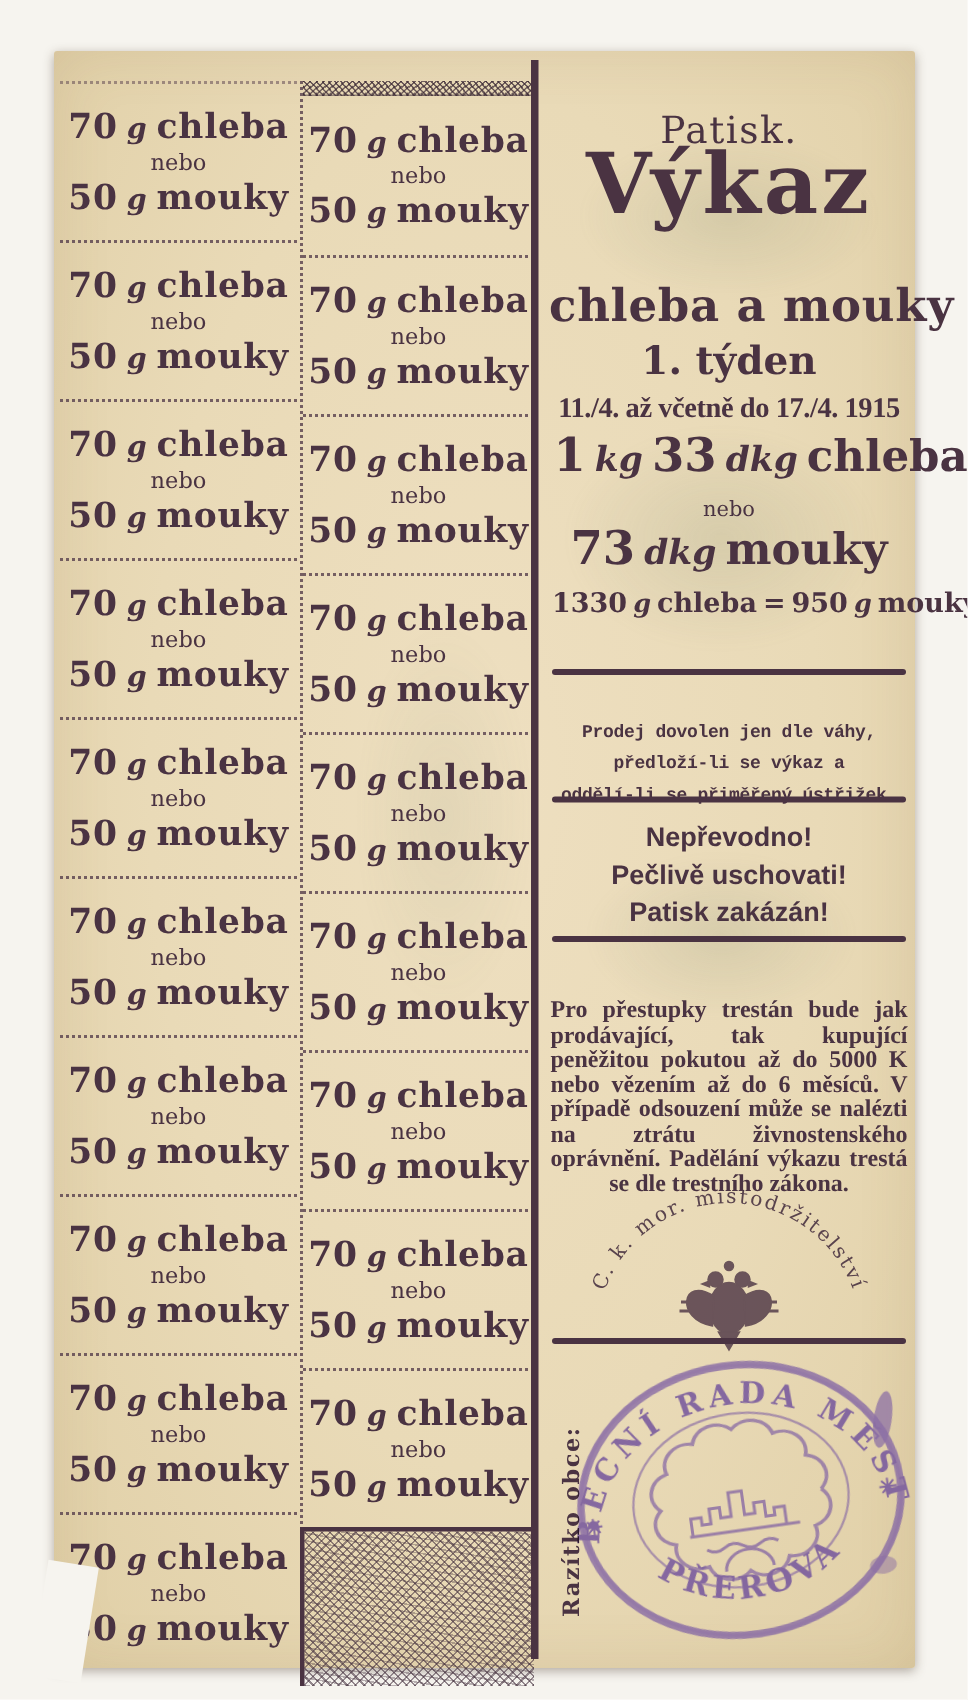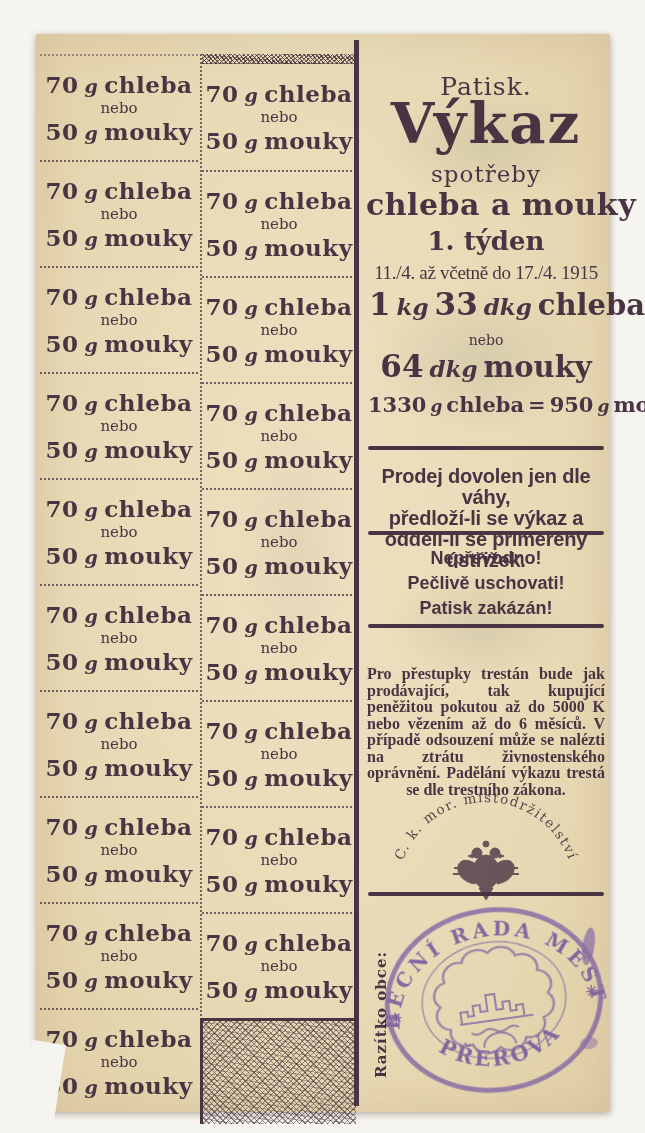--- a/index.html
+++ b/index.html
@@ -34,38 +34,38 @@
      repeating-linear-gradient(10deg, rgba(66,46,60,.35) 0 1px, transparent 1px 5px);}
   .vline{position:absolute;left:318px;top:6px;width:5px;height:1066px;background:#4a3342;z-index:3;}
   
   .panel{position:absolute;left:330px;top:0;width:240px;height:1078px;color:#4a3342;z-index:2;}
   .pc{position:absolute;left:0;width:100%;text-align:center;}
   .t-region{top:38px;font-size:25px;letter-spacing:1px;}
   .t-title{top:56px;font-size:56px;font-weight:bold;letter-spacing:2px;}
   .t-sub{top:127px;font-size:23px;letter-spacing:1px;}
   .t-subject{top:153px;font-size:30px;font-weight:bold;letter-spacing:.5px;white-space:nowrap;text-align:right;}
   .t-week{top:192px;font-size:26px;font-weight:bold;}
-  .t-date{top:228px;font-family:"Liberation Serif",serif;font-size:19px;font-weight:normal;
+  .t-date{top:228px;font-family:"Liberation Serif",serif;font-size:19px;font-weight:bold;
           white-space:nowrap;letter-spacing:-.3px;}
   .rl{white-space:nowrap;}
   .rl > *{margin:0 3px;}
   .rn{font-size:31px;font-weight:bold;}
   .ru{font-size:23px;font-style:italic;font-weight:bold;}
   .rw{font-size:29px;font-weight:bold;}
   .t-bread{top:252px;text-align:right;}
   .t-or{top:298px;font-size:14px;}
   .t-flour{top:314px;}
   .t-equiv{top:358px;white-space:nowrap;}
-  .t-equiv .en{font-size:21px;font-weight:bold;}
+  .t-equiv .en{font-size:18px;font-weight:bold;}
   .t-equiv .eu{font-size:17px;font-style:italic;font-weight:bold;}
   .t-equiv > *{margin:0 2px;}
   .hr{position:absolute;left:2px;width:236px;height:4px;background:#4a3342;border-radius:2px;}
   .hr1{top:412px;} .hr2{top:497px;} .hr3{top:590px;} .hr4{top:858px;}
-  .t-sale{top:432px;font-family:Liberation Sans, sans-serif;font-weight:bold;
-          font-size:20px;line-height:21px;letter-spacing:-.2px;}
+  .t-sale{top:444px;font-family:Liberation Mono, monospace;font-weight:bold;
+          font-size:12px;line-height:21px;letter-spacing:-.2px;}
   .t-notices{top:512px;font-family:"Liberation Sans",sans-serif;font-weight:bold;
           font-size:18px;line-height:25px;}
   .t-penalh{top:600px;font-size:25px;font-weight:bold;letter-spacing:1px;}
   .t-penalt{top:632px;font-family:"Liberation Serif",serif;font-weight:bold;font-size:16px;
           line-height:16.5px;text-align:justify;text-align-last:center;padding:0 1px;box-sizing:border-box;}
   .emblem{position:absolute;left:8px;top:748px;width:224px;height:112px;overflow:visible;
           opacity:.9;filter:blur(.2px);}
   .emblem text{font-family:"DejaVu Serif",serif;font-size:13.5px;letter-spacing:1.5px;fill:#4a3342;}
   .stamp{position:absolute;left:12px;top:864px;width:232px;height:204px;overflow:visible;
          transform:rotate(-8deg);mix-blend-mode:multiply;opacity:.93;filter:blur(.35px);z-index:4;}
@@ -196,31 +196,30 @@
           <div class="cl"><b>50</b><i>g</i><b>mouky</b></div>
         </div>
    <div class="hatch"></div>
   </div>
 
   <div class="vline"></div>
 
   <div class="panel">
     <div class="pc t-region">Patisk.</div>
     <div class="pc t-title">Výkaz</div>
-    <div class="pc t-sub">spotřeby</div>
     <div class="pc t-subject">chleba a mouky</div>
     <div class="pc t-week">1. týden</div>
     <div class="pc t-date">11./4. až včetně do 17./4. 1915</div>
 
     <div class="pc t-bread rl">
       <span class="rn">1</span><span class="ru">kg</span><span class="rn">33</span><span class="ru">dkg</span><span class="rw">chleba</span>
     </div>
     <div class="pc t-or">nebo</div>
     <div class="pc t-flour rl">
-      <span class="rn">64</span><span class="ru">dkg</span><span class="rw">mouky</span>
+      <span class="rn">73</span><span class="ru">dkg</span><span class="rw">mouky</span>
     </div>
     <div class="pc t-equiv">
       <span class="en">1330</span><span class="eu">g</span><span class="en">chleba</span><span class="en">=</span><span class="en">950</span><span class="eu">g</span><span class="en">mouky</span>
     </div>
 
     <div class="hr hr1"></div>
     <div class="pc t-sale">
       <div>Prodej dovolen jen dle váhy,</div>
       <div>předloží-li se výkaz a</div>
       <div>oddělí-li se přiměřený ústřižek.</div>

